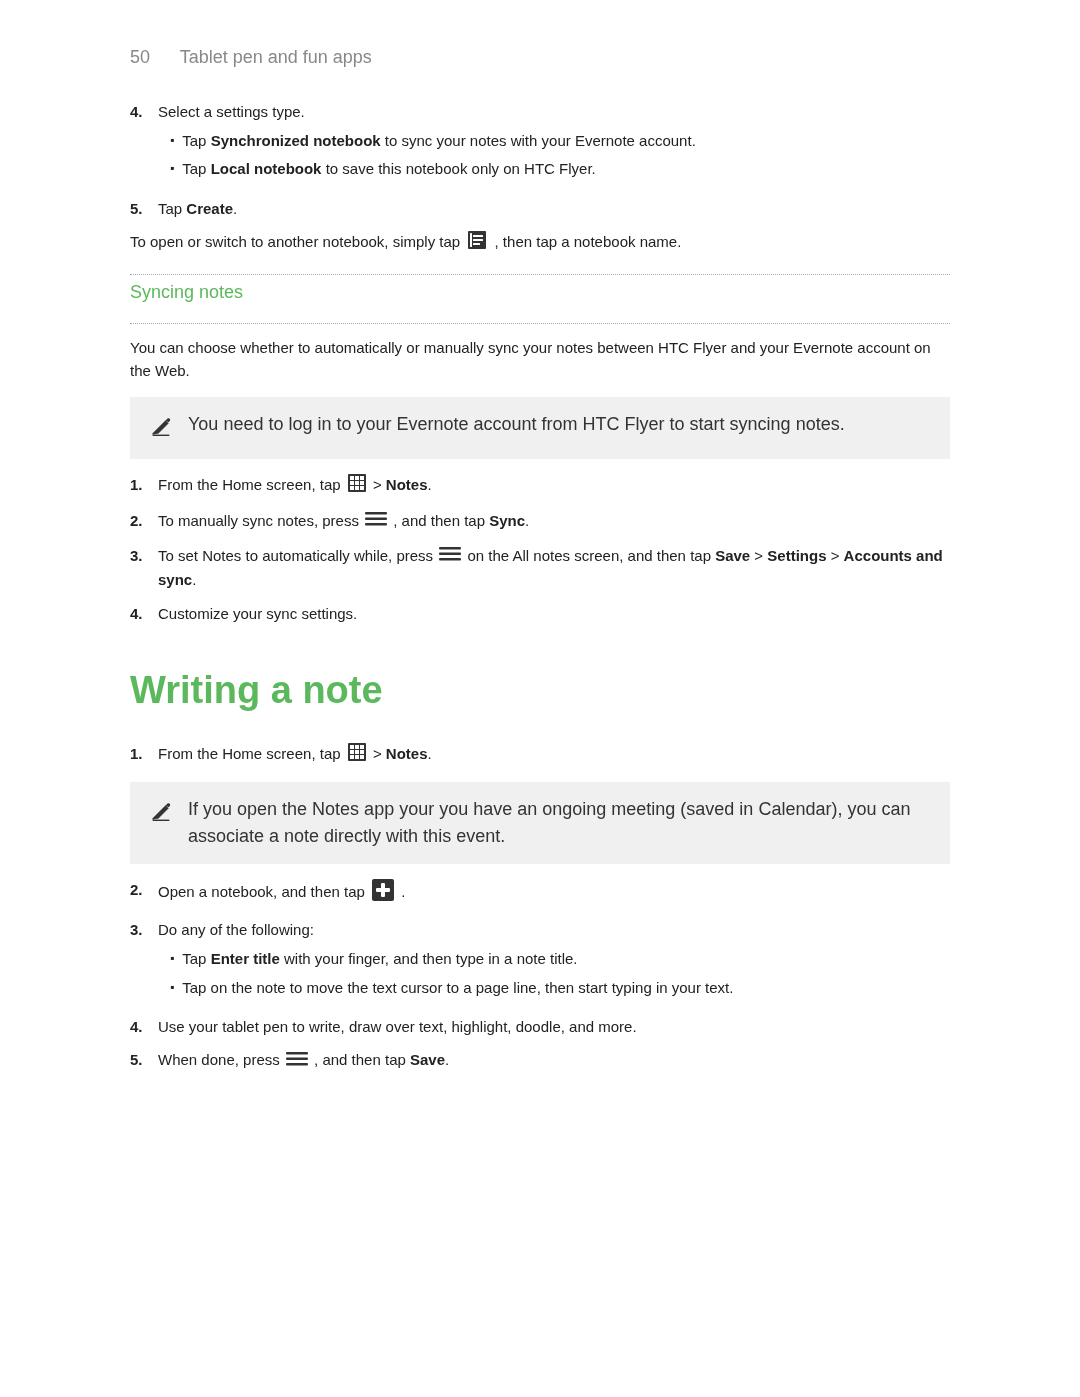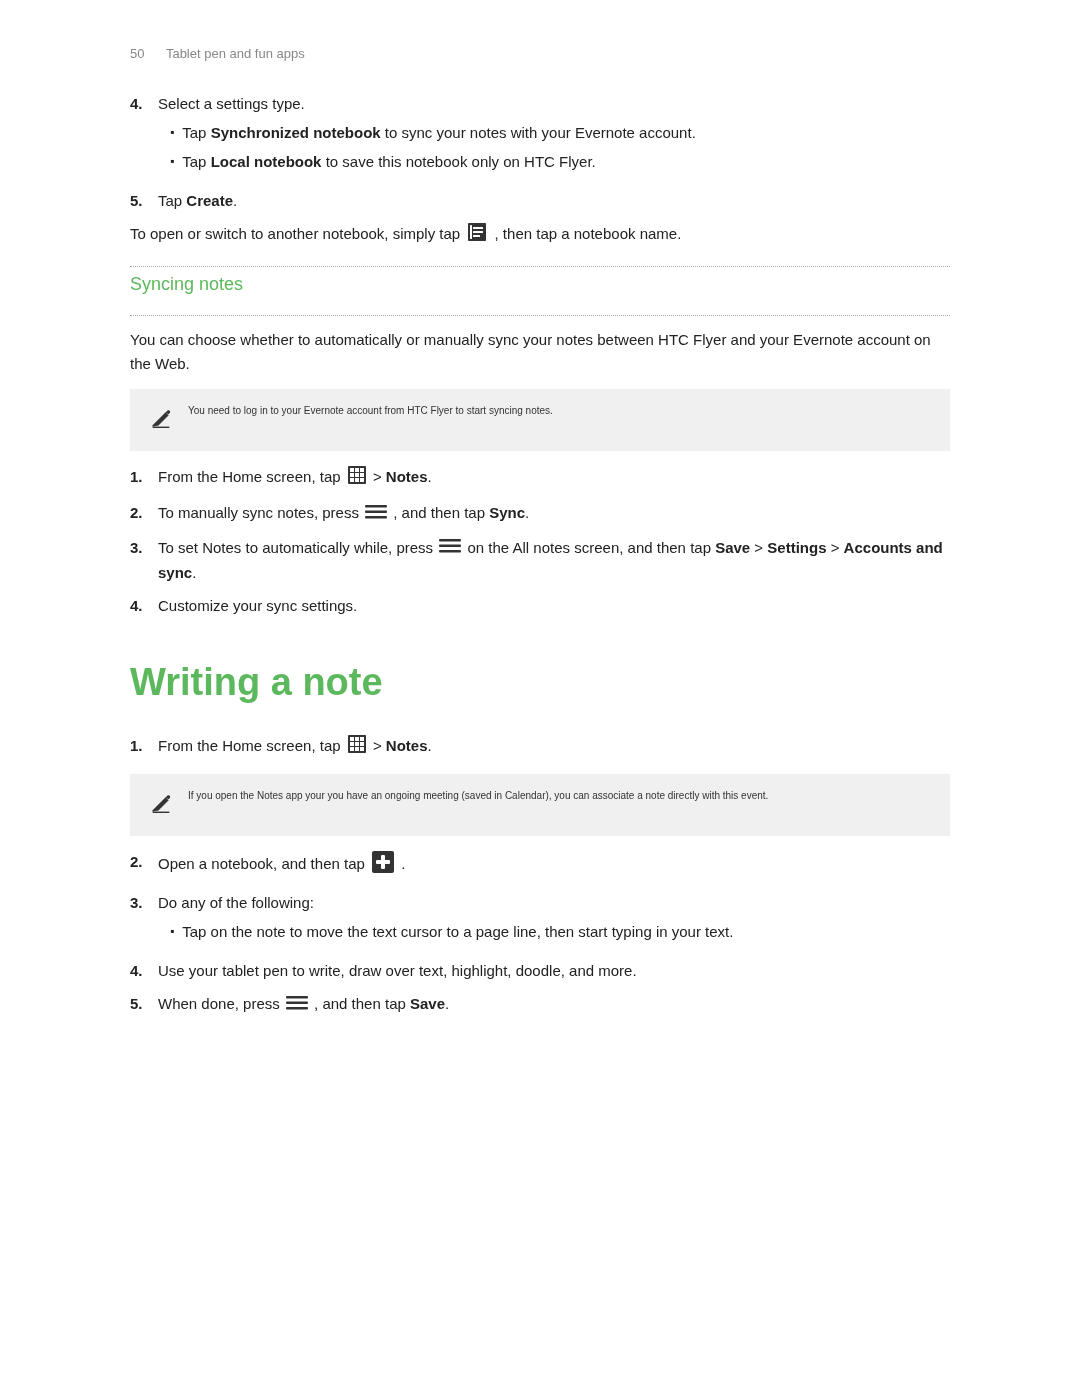--- a/index.html
+++ b/index.html
@@ -13,21 +13,21 @@
     }
 
     .page {
       width: 1080px;
       min-height: 1397px;
       padding: 44px 130px 80px 130px;
       background: #ffffff;
     }
 
     .page-header {
-      font-size: 13px;
+      font-size: 18px;
       color: #888888;
       margin-bottom: 28px;
     }
 
     .numbered-list {
       list-style: none;
       padding: 0;
       margin: 0;
     }
 
@@ -95,21 +95,21 @@
       flex-shrink: 0;
       margin-top: 2px;
     }
 
     .note-icon svg {
       width: 26px;
       height: 26px;
     }
 
     .note-text {
-      font-size: 10px;
+      font-size: 18px;
       color: #333;
       line-height: 1.5;
     }
 
     .big-section-title {
       color: #5cb85c;
       font-size: 38px;
       font-weight: bold;
       margin: 36px 0 22px 0;
     }
@@ -304,20 +304,23 @@
         </span>
         <span>.</span>
       </div>
     </li>
     <li>
       <span class="num-label">3.</span>
       <div class="list-item-content">
         <span>Do any of the following:</span>
         <ul class="bullet-list">
           <li>
+            <span>Tap <strong>Enter title</strong> with your finger, and then type in a note title.</span>
+          </li>
+          <li>
             <span>Tap on the note to move the text cursor to a page line, then start typing in your text.</span>
           </li>
         </ul>
       </div>
     </li>
     <li>
       <span class="num-label">4.</span>
       <div class="list-item-content">
         <span>Use your tablet pen to write, draw over text, highlight, doodle, and more.</span>
       </div>

